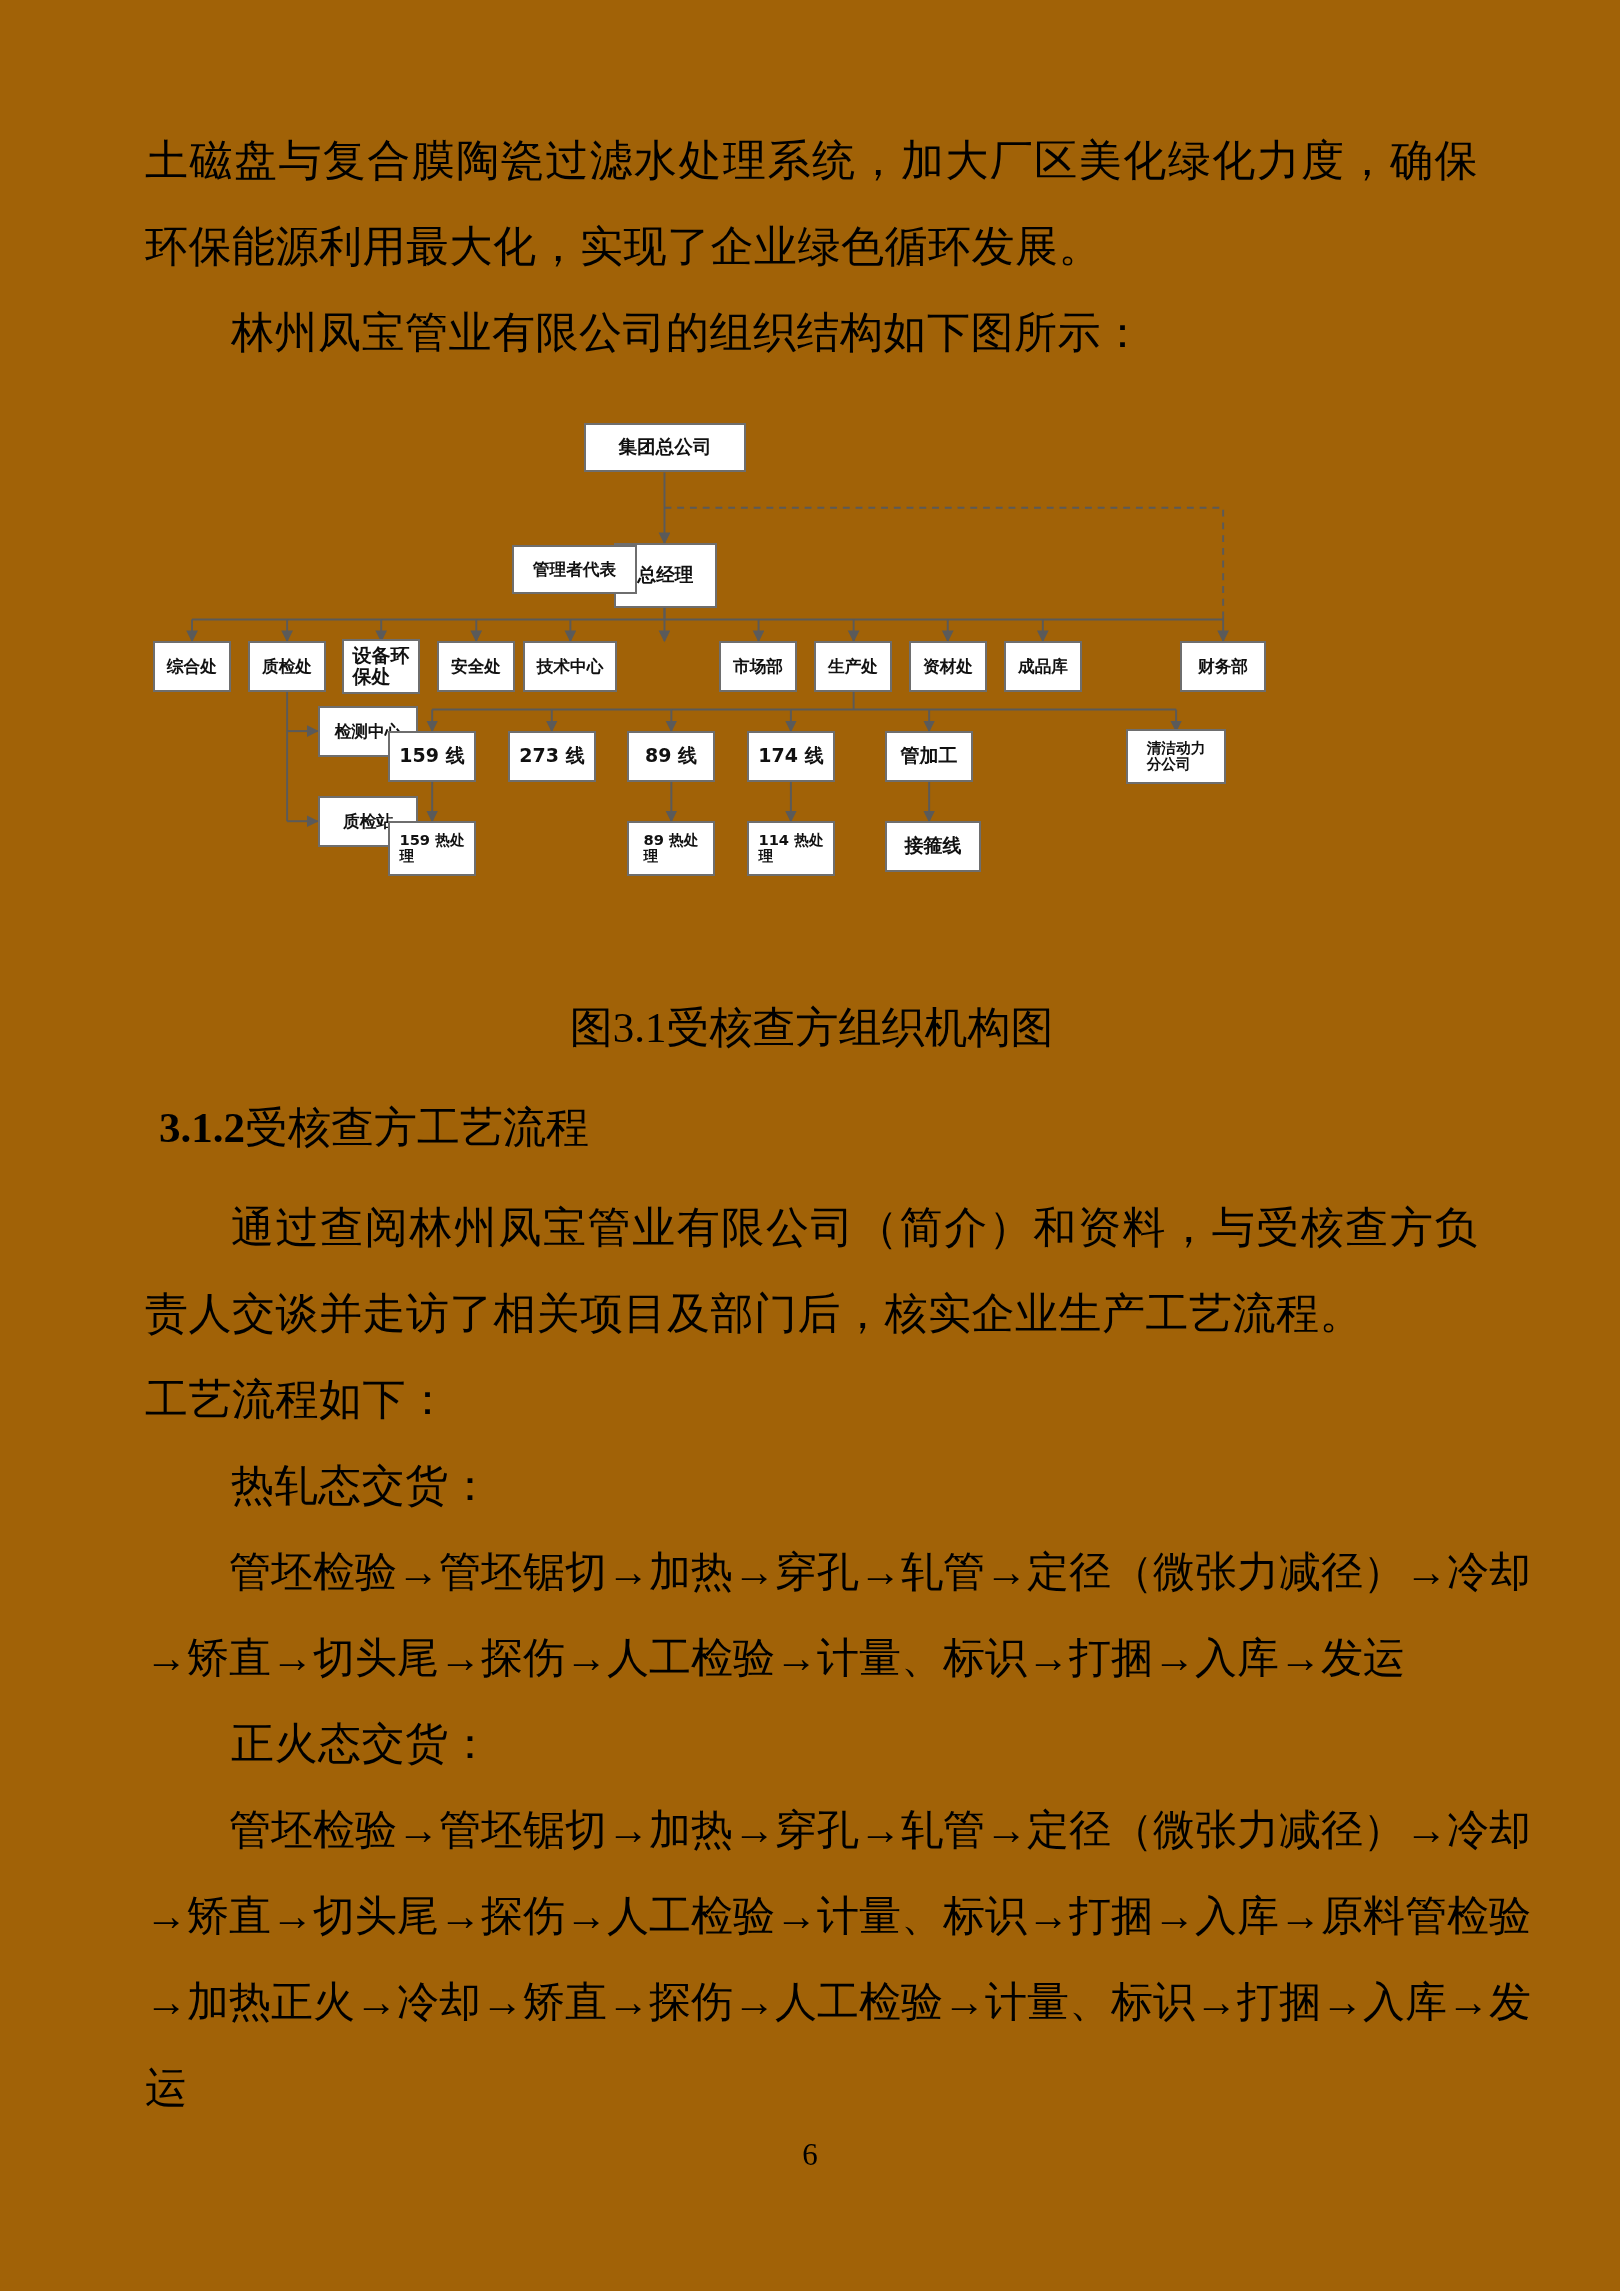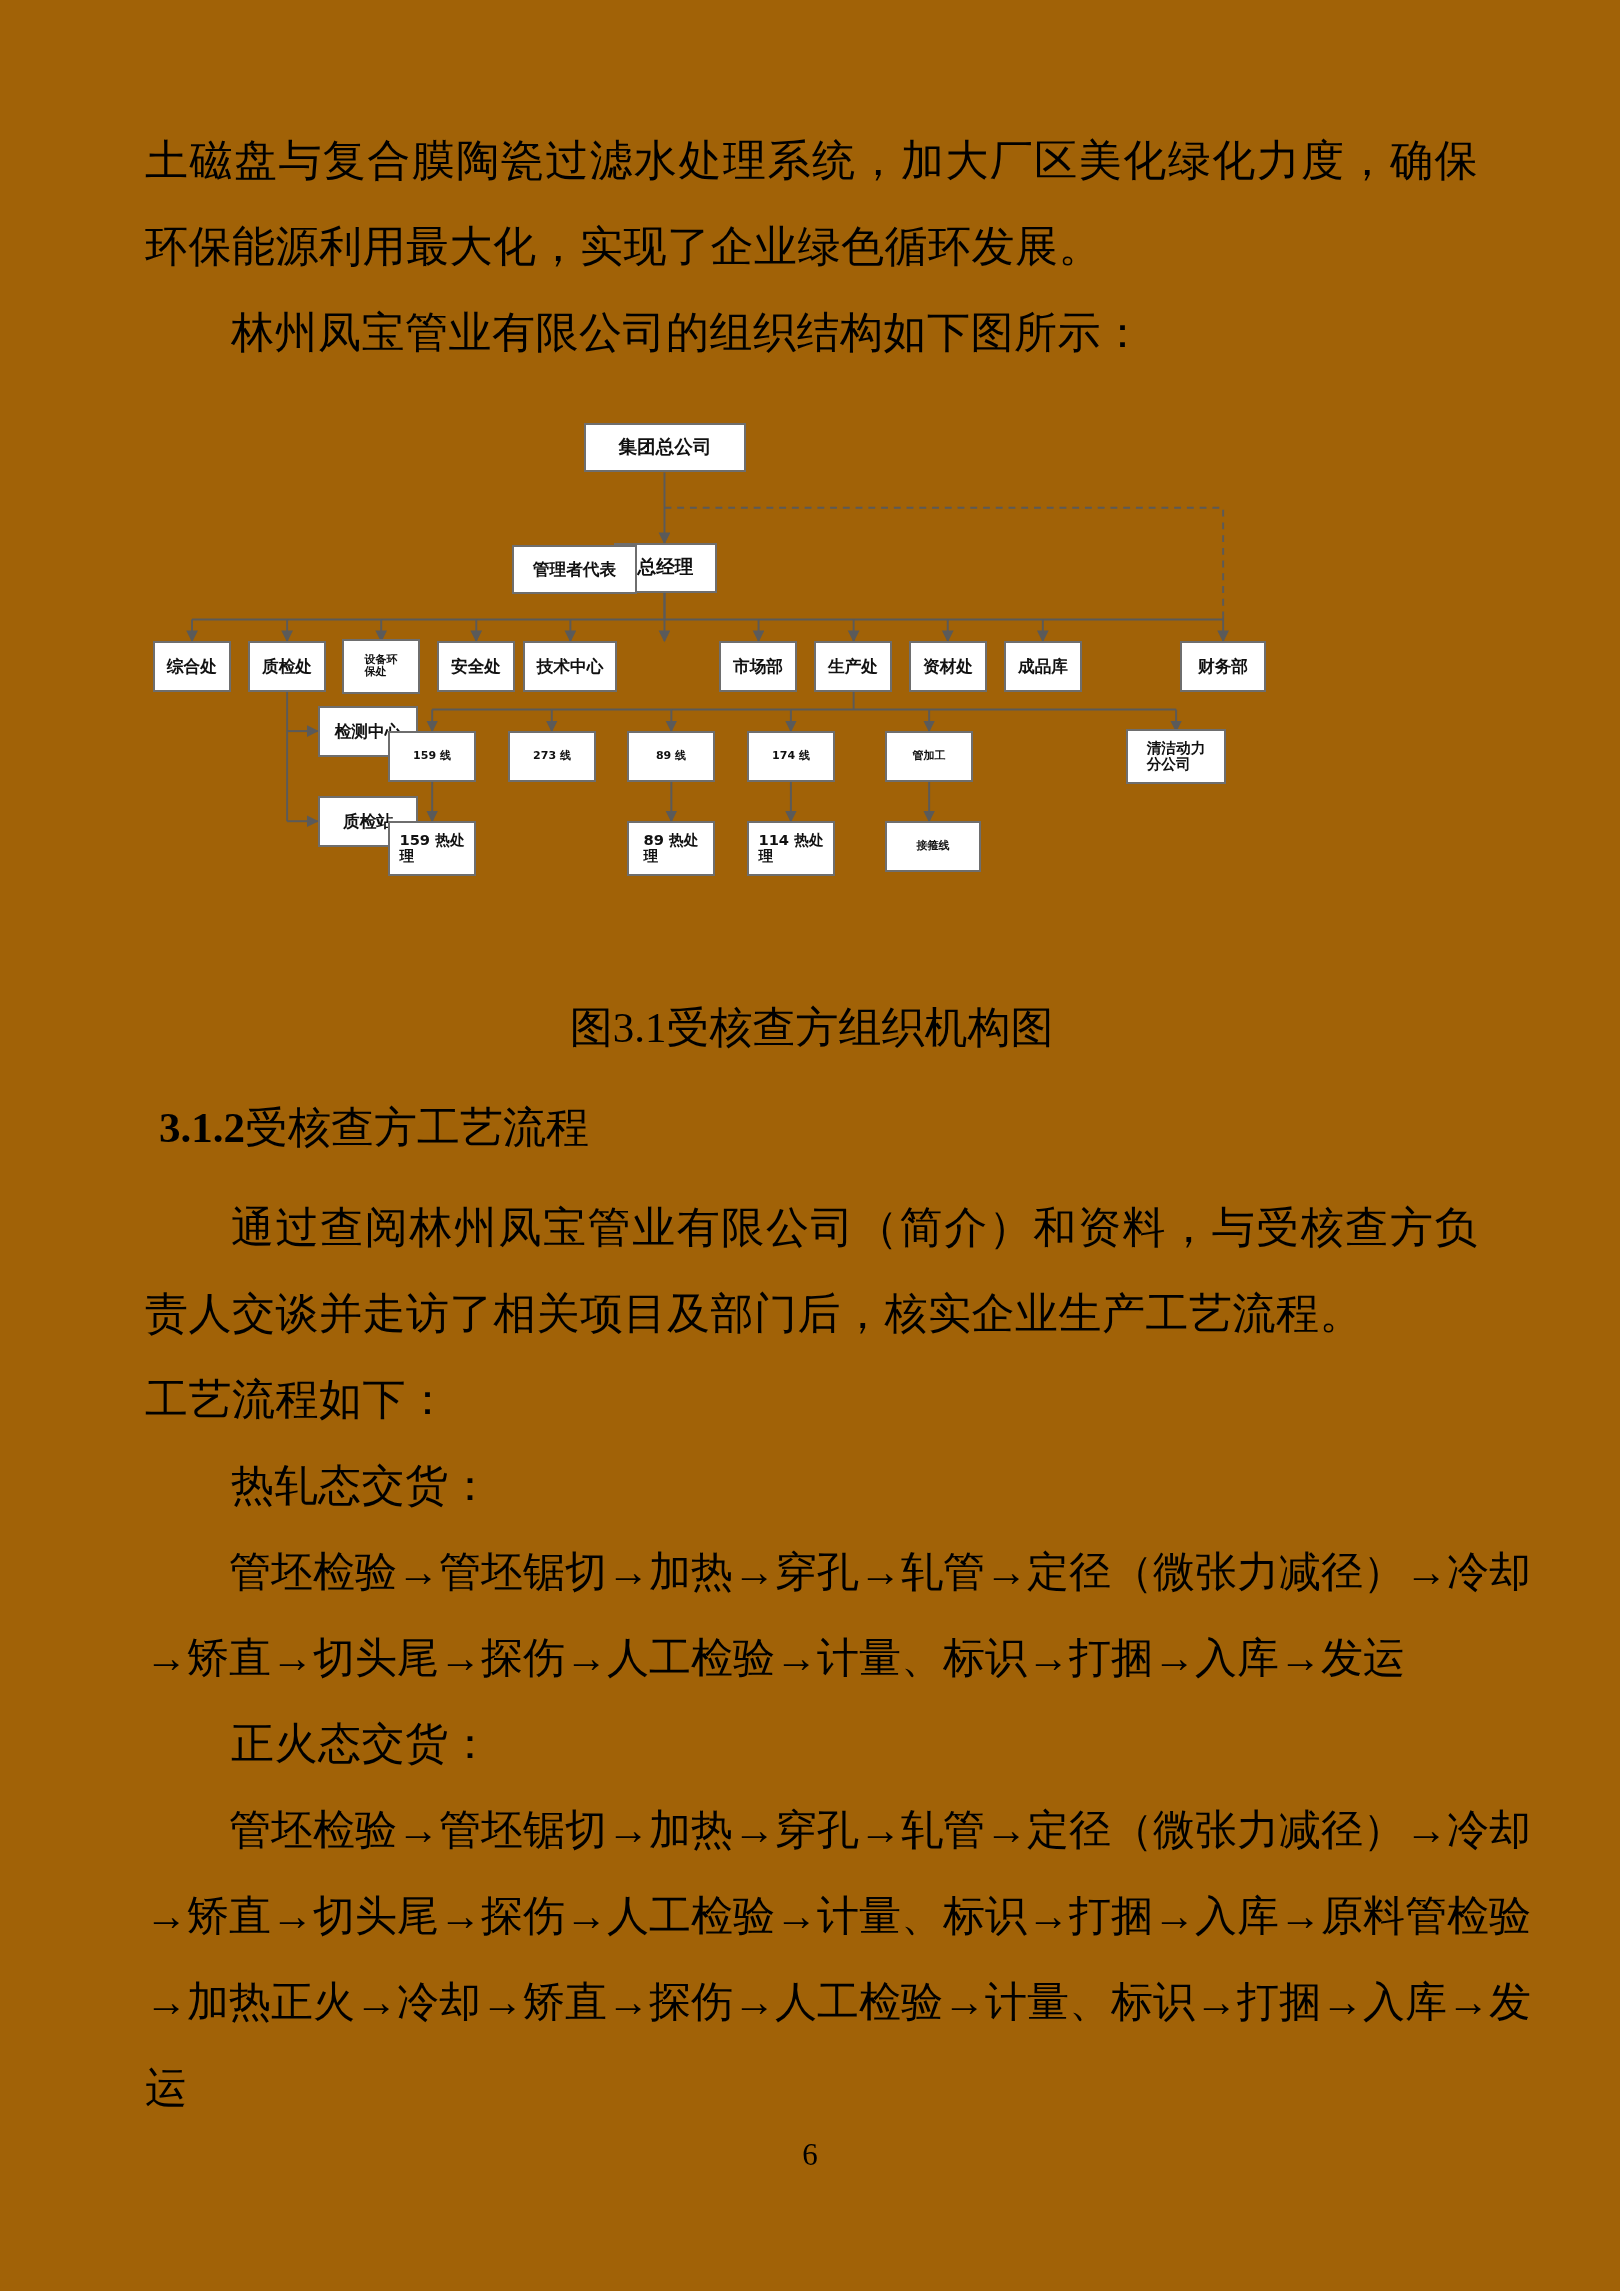--- a/index.html
+++ b/index.html
@@ -98,21 +98,21 @@
     align-items: center;
     justify-content: center;
     font-family: "DejaVu Sans", "Liberation Sans", sans-serif;
     font-weight: bold;
     color: #111;
     line-height: 1.12;
     z-index: 3;
   }
   .node.t1 { font-size: 18.6px; }
   .node.t2 { font-size: 16.7px; }
-  .node.t3 { font-size: 11px; }
+  .node.t3 { font-size: 19px; }
   .node.t4 { font-size: 14.7px; }
 
   svg.links {
     position: absolute;
     left: 0; top: 0;
     width: 1333px;
     height: 578px;
     z-index: 1;
     overflow: visible;
   }
@@ -175,21 +175,21 @@
 
             <path d="M293,392 L293,432" marker-end="url(#ah)"></path>
             <path d="M537,392 L537,432" marker-end="url(#ah)"></path>
             <path d="M659,392 L659,432" marker-end="url(#ah)"></path>
             <path d="M800,392 L800,432" marker-end="url(#ah)"></path>
           </g>
         </svg>
 
         <div class="node t1" style="left:439px; top:25.5px; width:162px; height:49px;">集团总公司</div>
 
-        <div class="node t1" style="left:469px; top:145px; width:103px; height:50px;">总经理</div>
+        <div class="node t1" style="left:469px; top:145px; width:103px; height:65px;">总经理</div>
 
         <div class="node t2" style="left:367px; top:147px; width:125px; height:49px;">管理者代表</div>
 
         <div class="node t2" style="left:7.8px; top:243px; width:78px; height:51px;">综合处</div>
         <div class="node t2" style="left:103px; top:243px; width:78px; height:51px;">质检处</div>
         <div class="node t3" style="left:197px; top:241px; width:78px; height:55px; white-space:pre-line;">设备环
 保处</div>
         <div class="node t2" style="left:292px; top:243px; width:78px; height:51px;">安全处</div>
         <div class="node t2" style="left:378px; top:243px; width:94px; height:51px;">技术中心</div>
         <div class="node t2" style="left:574px; top:243px; width:78px; height:51px;">市场部</div>

